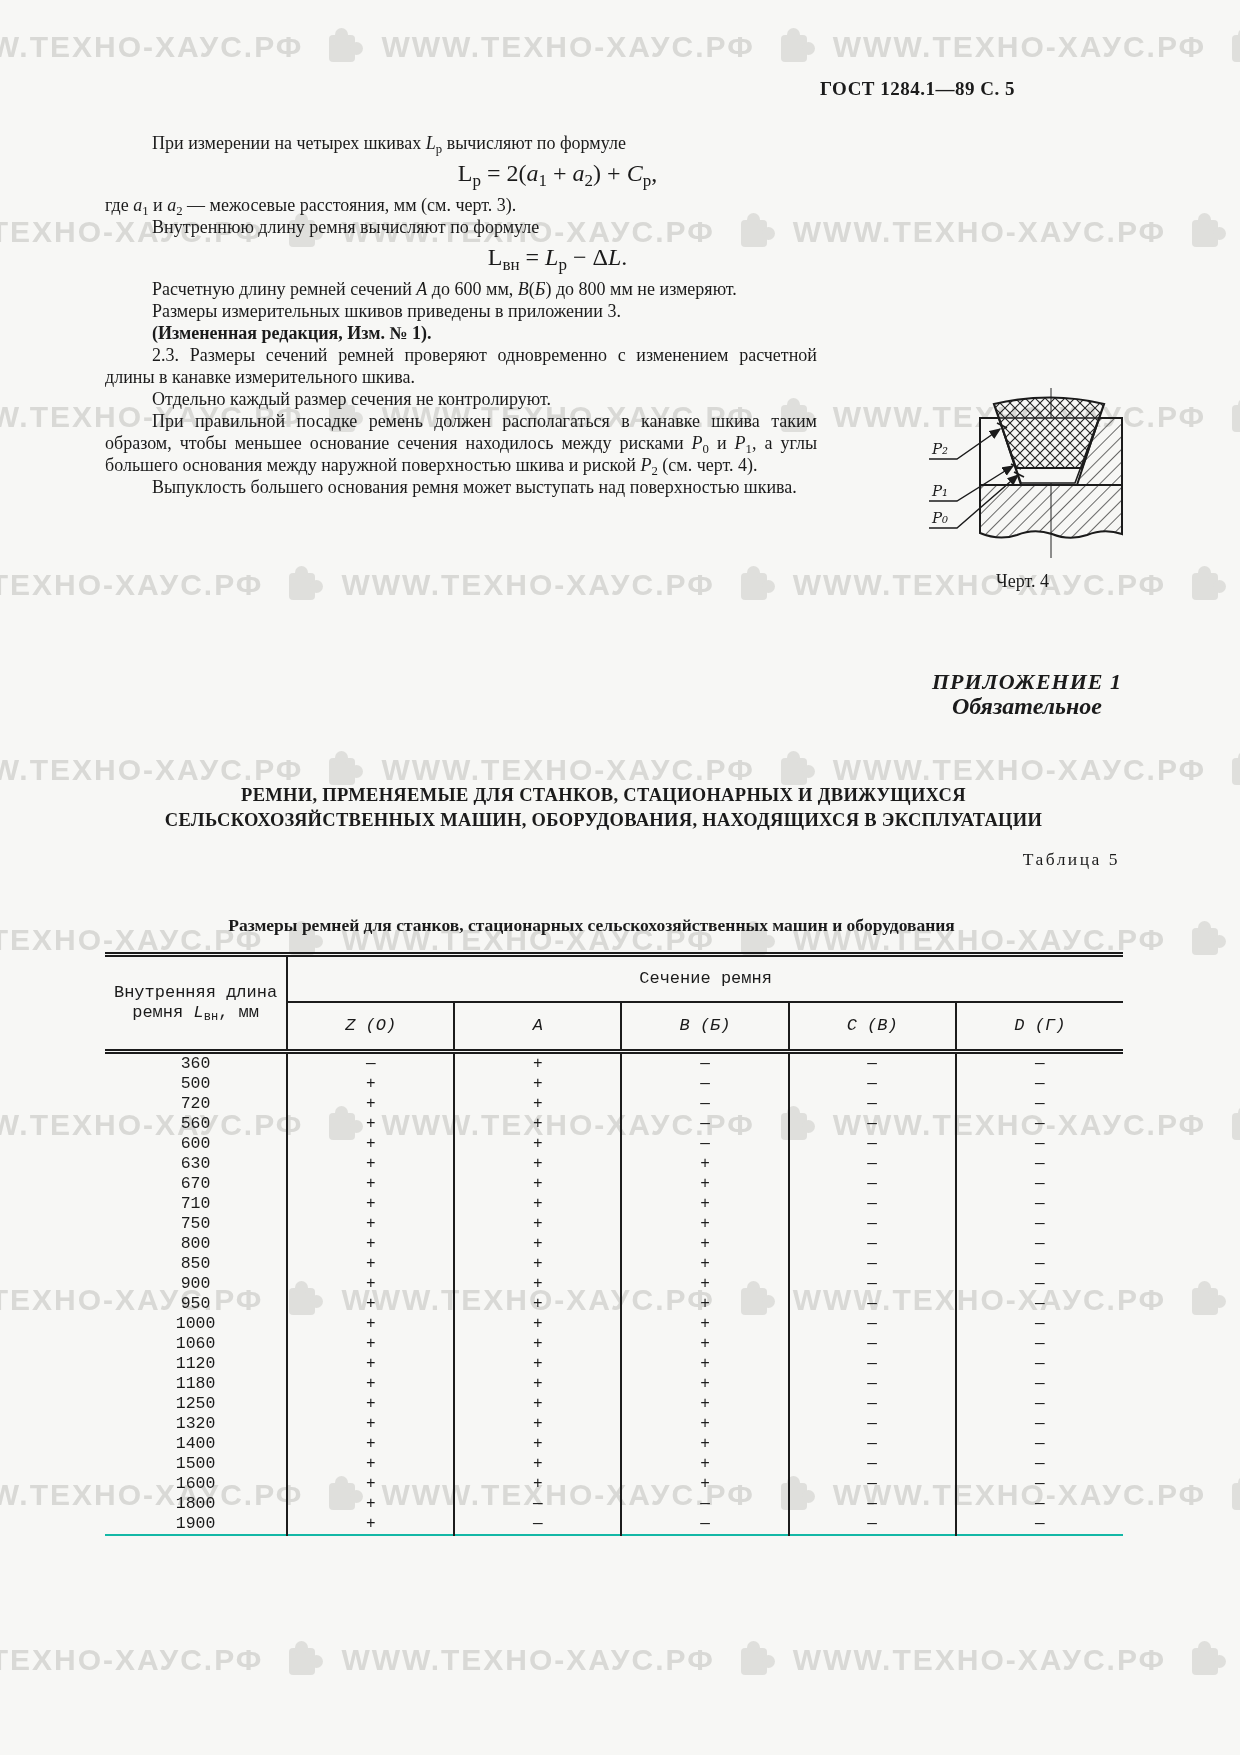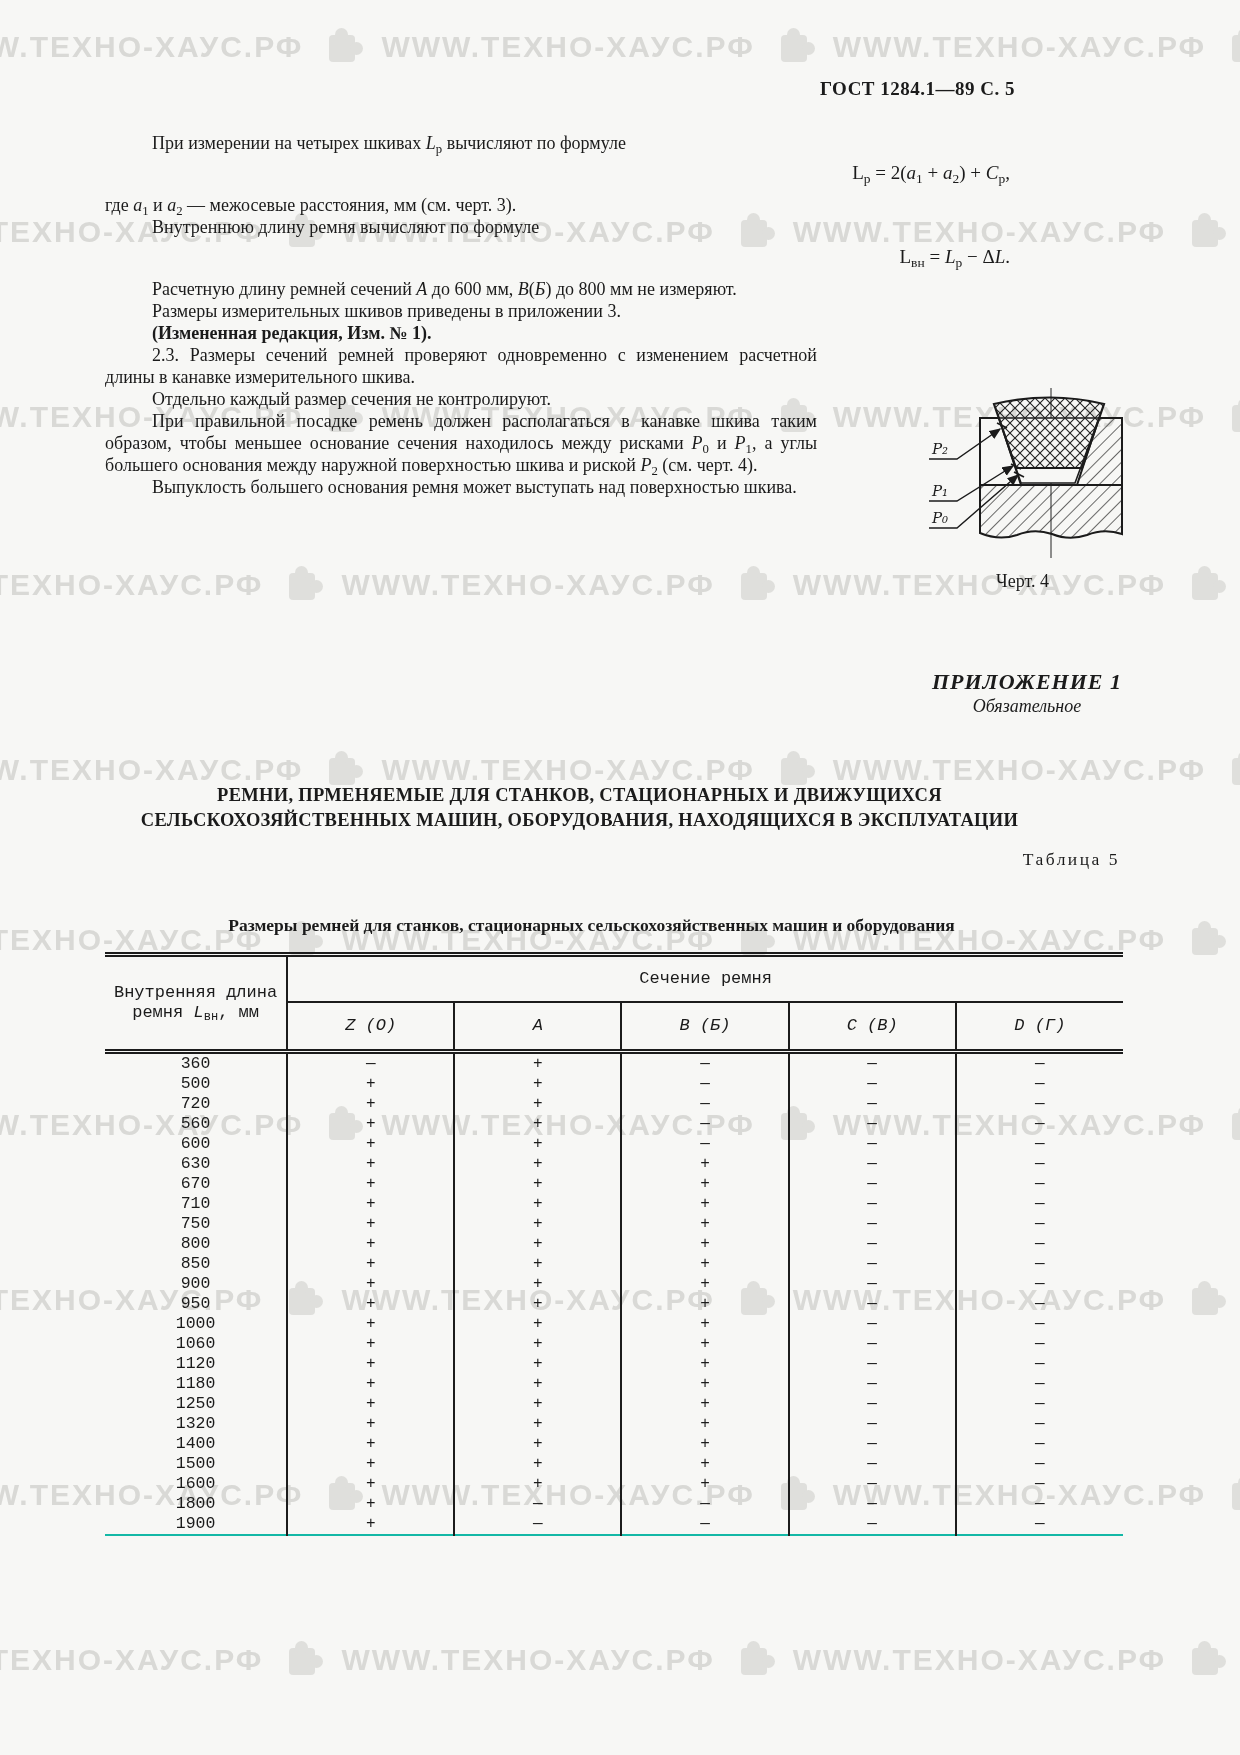--- a/index.html
+++ b/index.html
@@ -33,27 +33,27 @@
   }
   
   .page > .abs{position:absolute;z-index:1;}
   .gost-header{top:78px;right:225px;font-weight:700;font-size:19px;letter-spacing:0.5px;}
   .bodytext{left:105px;top:132px;width:712px;font-size:18px;line-height:22px;text-align:justify;}
   .para{margin:0;}
   .indent{text-indent:47px;}
   .bd{font-weight:700;}
   .it{font-style:italic;}
   .sub{font-size:71%;vertical-align:-0.28em;line-height:0;}
-  .formula{width:905px;text-align:right;font-size:19px;margin:7px 0 9px 0;text-indent:0;line-height:24px;}
+  .formula{width:905px;text-align:center;font-size:24px;margin:7px 0 9px 0;text-indent:0;line-height:24px;}
   .fig{left:915px;top:388px;width:215px;height:172px;}
   .fig-caption{left:915px;top:571px;width:215px;text-align:center;font-size:18px;}
   .appendix{top:670px;right:118px;text-align:center;font-style:italic;line-height:24px;}
   .appendix .l1{font-weight:700;font-size:22px;letter-spacing:1px;}
-  .appendix .l2{font-size:18px;}
-  .main-heading{left:48px;top:783px;width:1063px;text-align:center;font-weight:700;
+  .appendix .l2{font-size:24px;font-weight:bold;}
+  .main-heading{left:72px;top:783px;width:1063px;text-align:center;font-weight:700;
     font-size:18.5px;line-height:25px;letter-spacing:0.3px;}
   .tab-ref{top:849px;right:120px;font-size:17.5px;letter-spacing:2.5px;}
   .tab-caption{left:60px;top:915px;width:1063px;text-align:center;font-weight:700;font-size:17.5px;}
   
   .gtable-wrap{left:105px;top:952px;width:1018px;}
   table.gtable{
     border-collapse:collapse;table-layout:fixed;width:1018px;
     border-top:5px double #1c1c1c;border-bottom:2px solid #14b8a6;
     font-family:Liberation Mono, monospace;
   }

